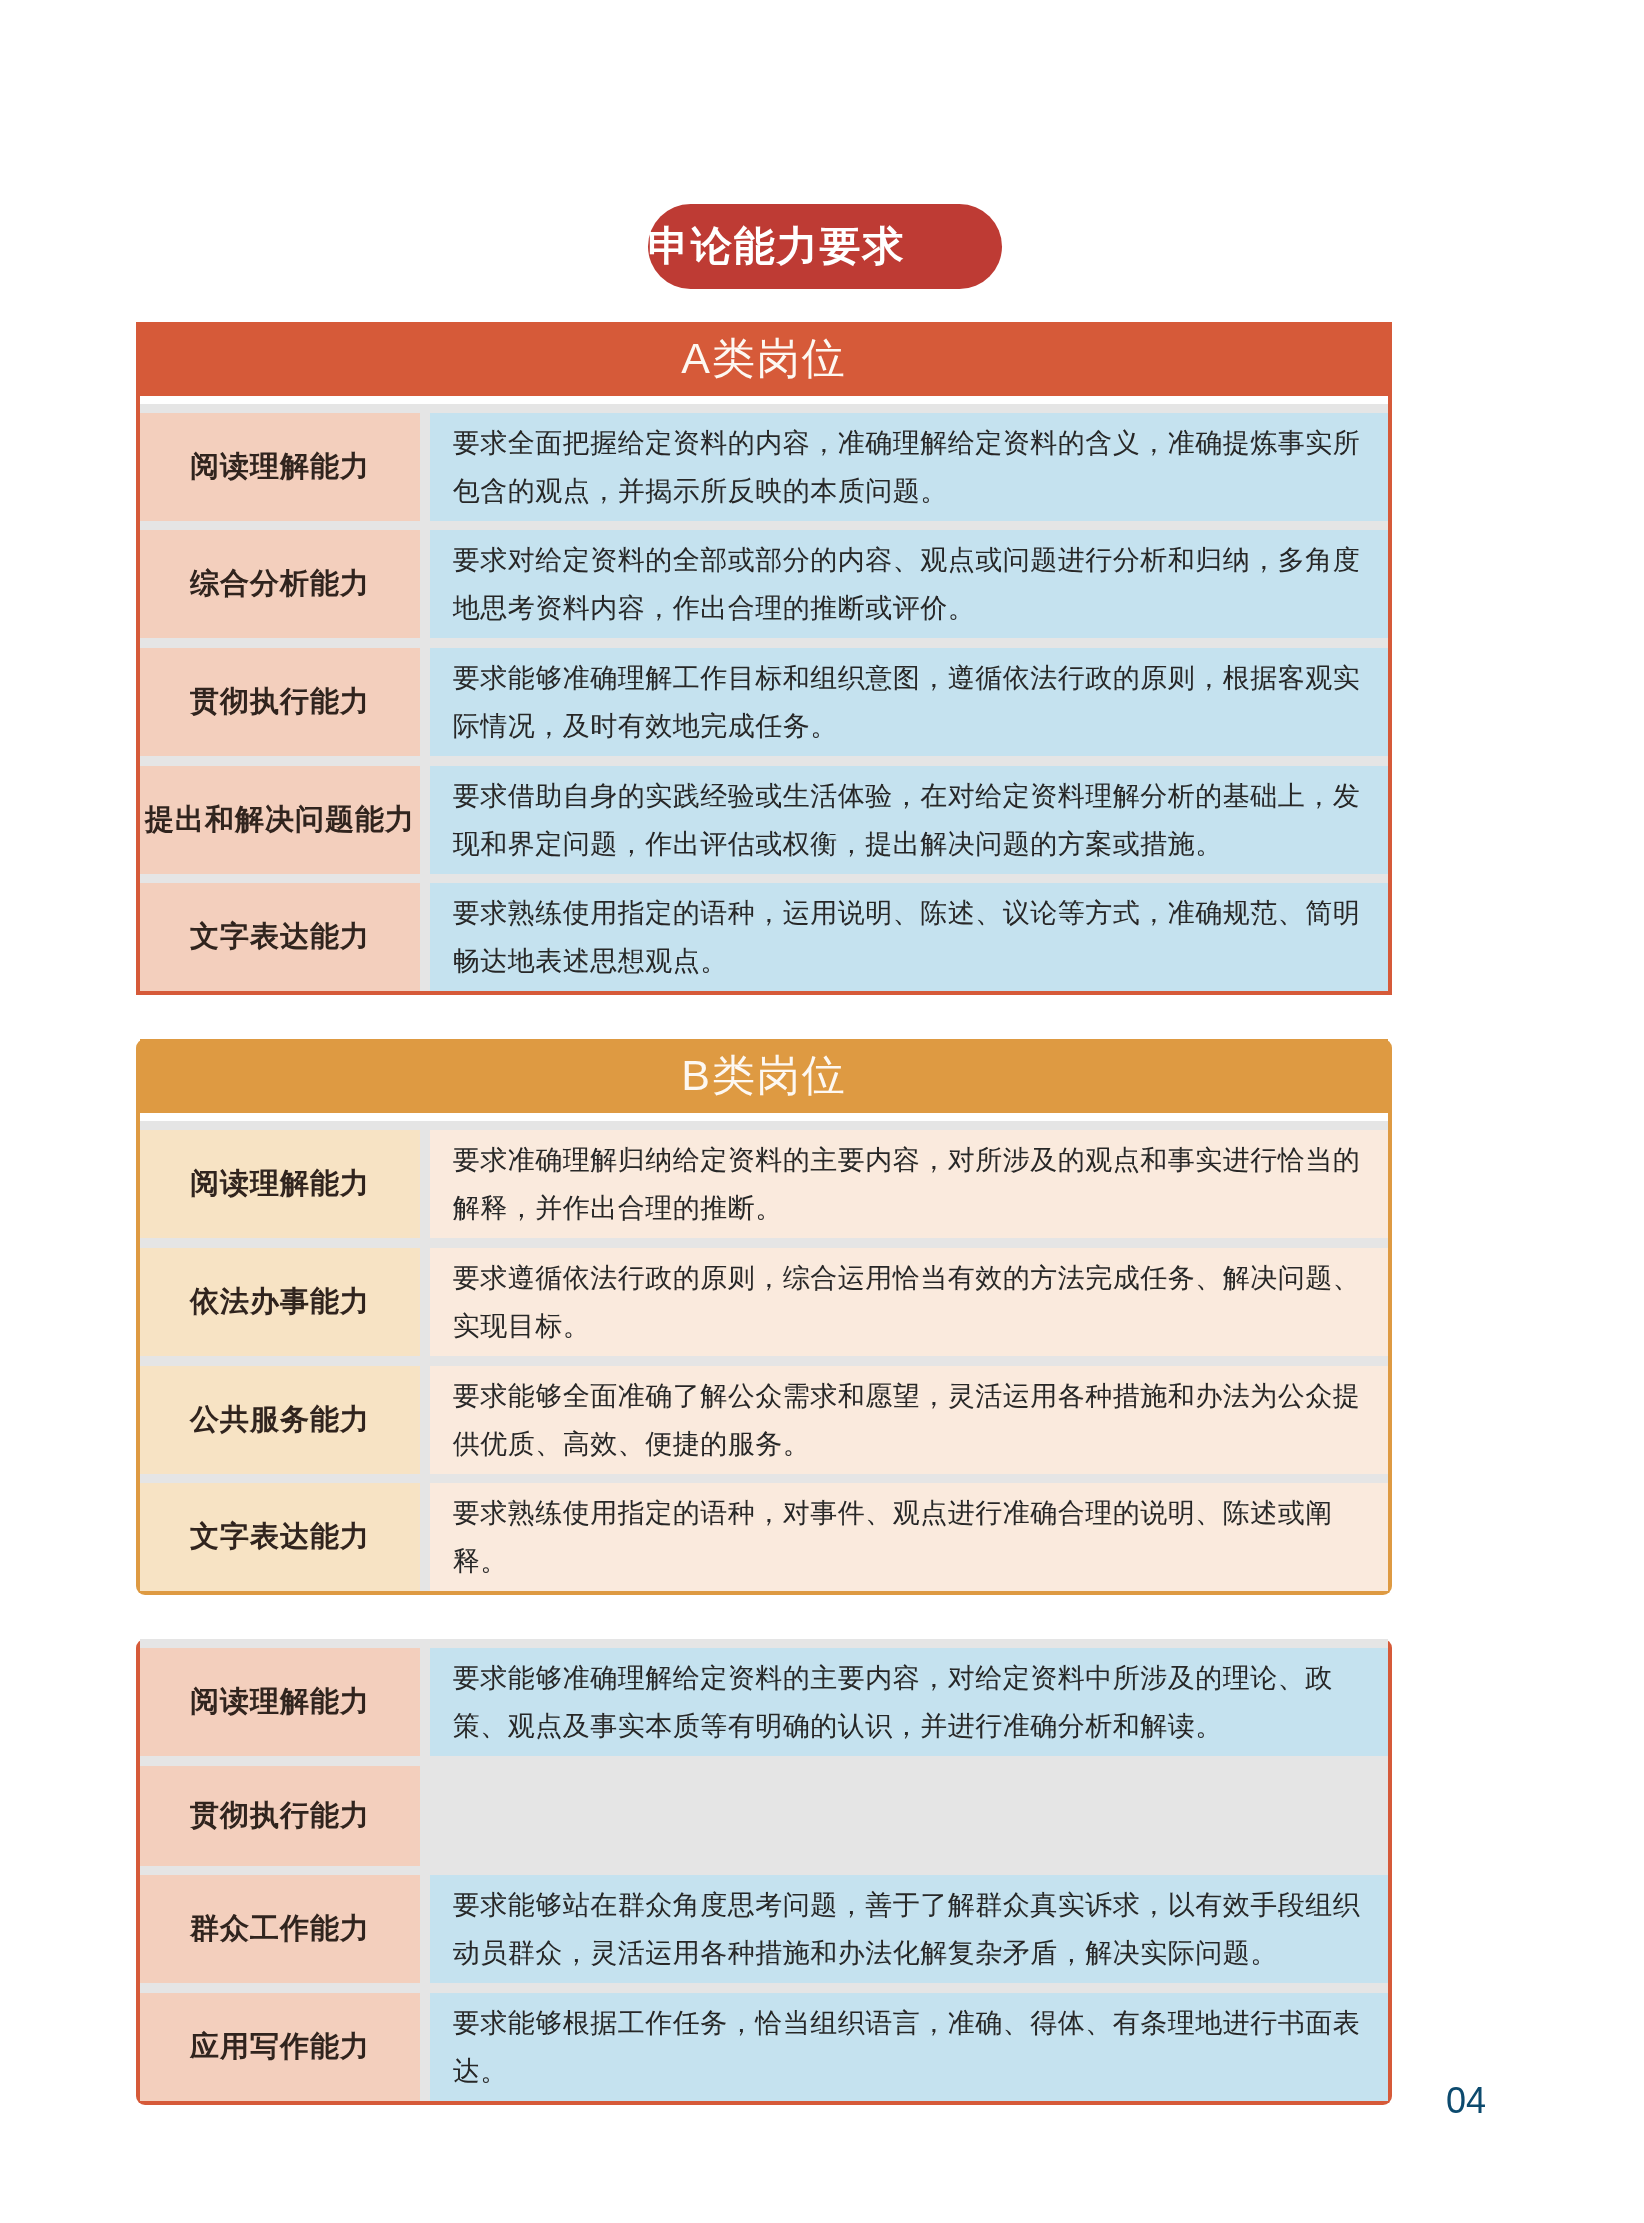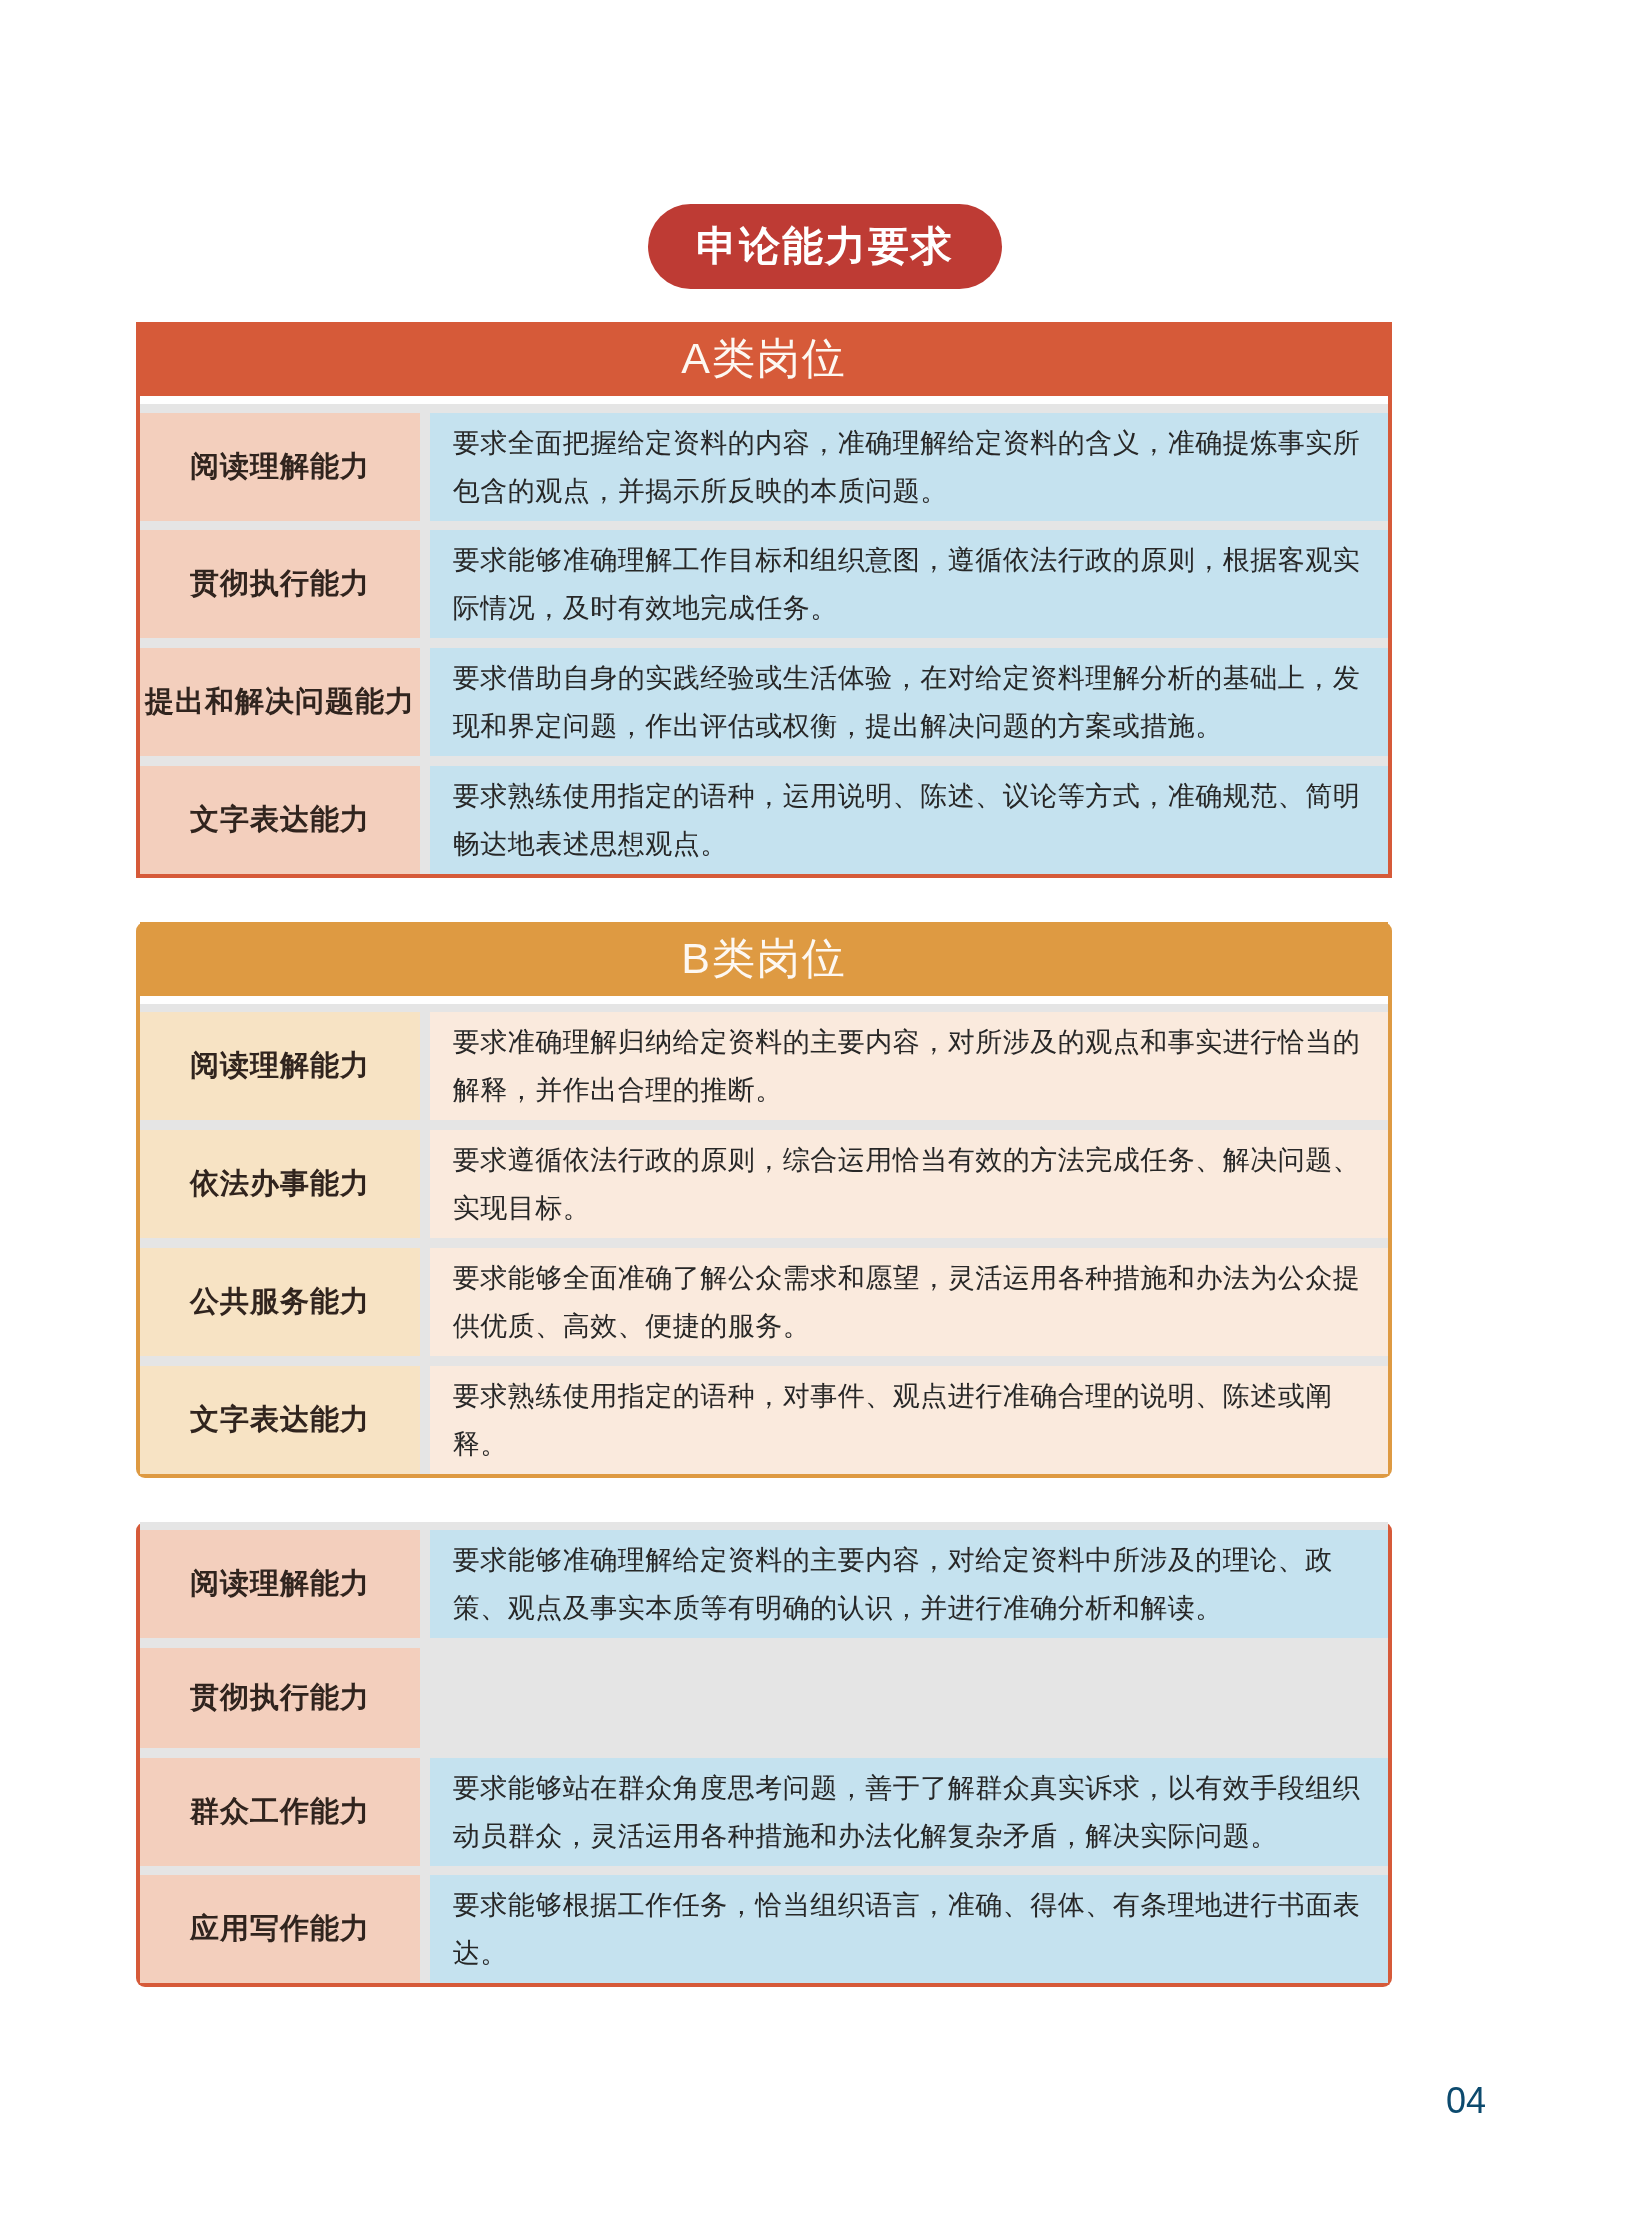--- a/index.html
+++ b/index.html
@@ -19,21 +19,21 @@
   .badge {
     position: absolute;
     left: 648px;
     top: 204px;
     width: 354px;
     height: 85px;
     border-radius: 45px;
     background: var(--c-badge_red, #be3b34);
     display: flex;
     align-items: center;
-    justify-content: center;
+    justify-content: flex-start;
   }
   .badge-label {
     color: #ffffff;
     font-size: 41px;
     font-weight: 600;
     letter-spacing: 1.9px;
   }
 
   
   .tables {
@@ -129,20 +129,24 @@
 
 <div class="tables">
   <section class="cap-table theme-red">
     <div class="table-header">A类岗位</div>
     <div class="rows">
   <div class="row">
     <div class="label-cell">阅读理解能力</div>
     <div class="desc-cell">要求全面把握给定资料的内容，准确理解给定资料的含义，准确提炼事实所包含的观点，并揭示所反映的本质问题。</div>
   </div>
 
+  <div class="row">
+    <div class="label-cell">综合分析能力</div>
+    <div class="desc-cell">要求对给定资料的全部或部分的内容、观点或问题进行分析和归纳，多角度地思考资料内容，作出合理的推断或评价。</div>
+  </div>
 
   <div class="row">
     <div class="label-cell">贯彻执行能力</div>
     <div class="desc-cell">要求能够准确理解工作目标和组织意图，遵循依法行政的原则，根据客观实际情况，及时有效地完成任务。</div>
   </div>
 
   <div class="row">
     <div class="label-cell">提出和解决问题能力</div>
     <div class="desc-cell">要求借助自身的实践经验或生活体验，在对给定资料理解分析的基础上，发现和界定问题，作出评估或权衡，提出解决问题的方案或措施。</div>
   </div>

